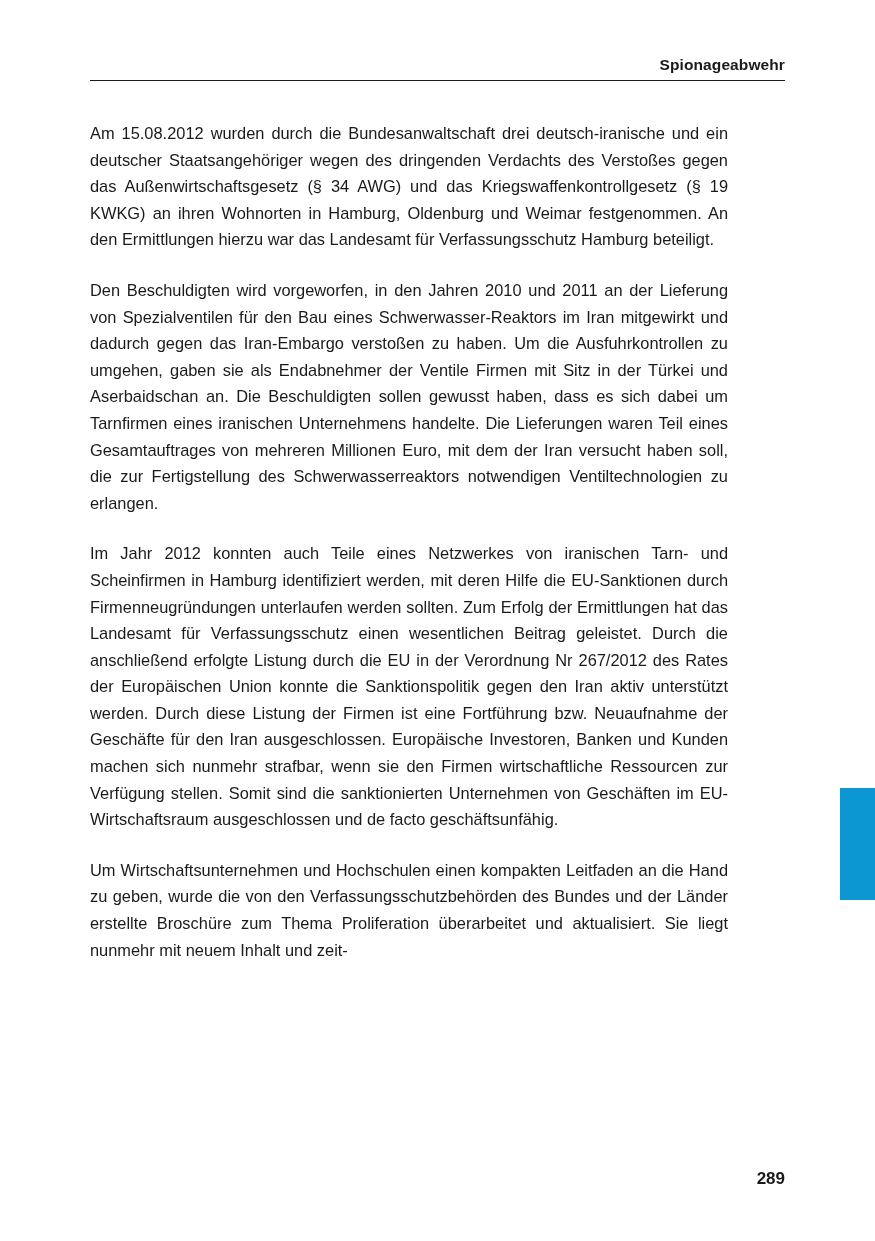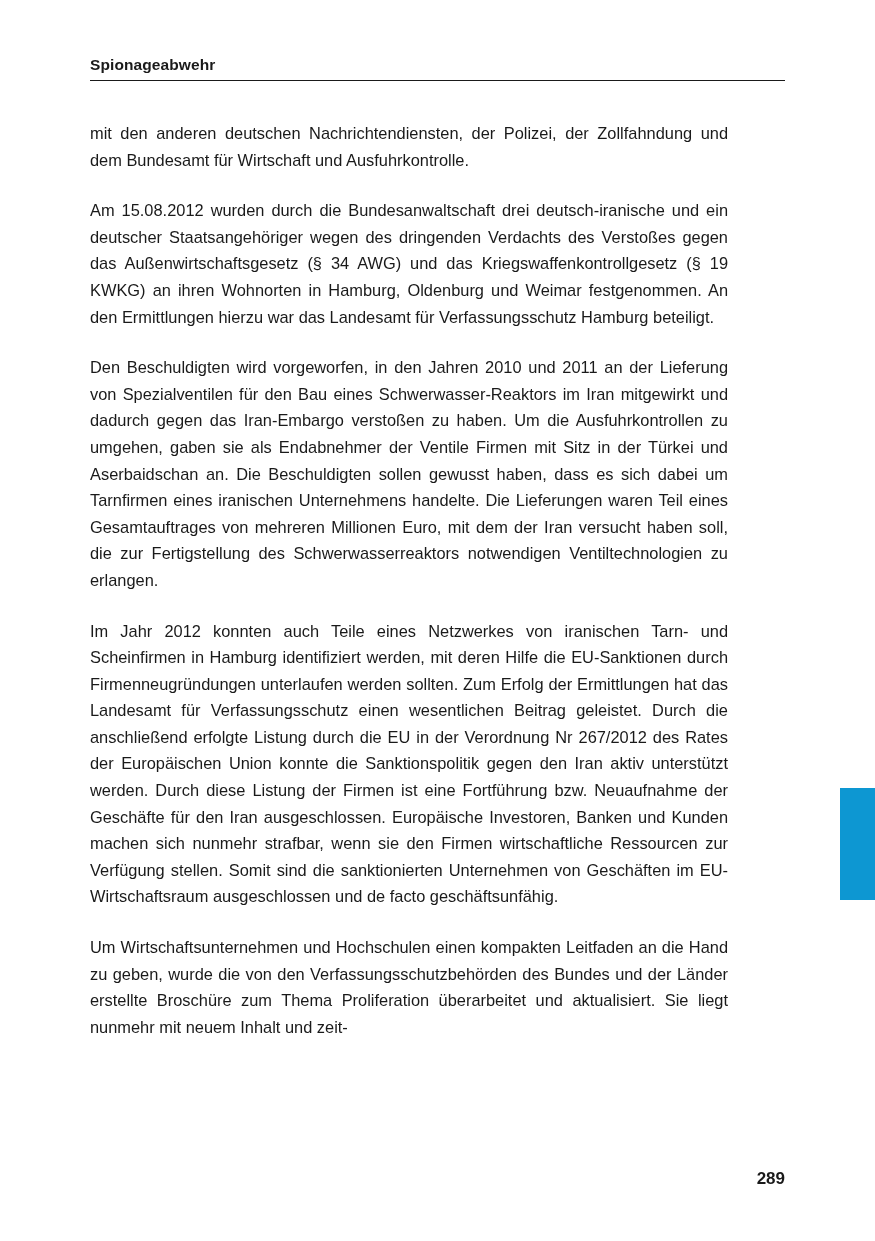--- a/index.html
+++ b/index.html
@@ -20,21 +20,21 @@
     position: absolute;
     inset: 0;
   }
 
   
   .header {
     position: absolute;
     left: 90px;
     right: 90px;
     top: 56px;
-    text-align: left;
+    text-align: right;
   }
   .header-title {
     font-size: 15.5px;
     font-weight: bold;
     color: #1a1a1a;
     letter-spacing: 0.1px;
     padding-bottom: 6px;
   }
   .header-rule {
     border-bottom: 1.4px solid #1a1a1a;
@@ -85,21 +85,20 @@
 <body>
 
 <div class="page">
 
   <div class="header">
     <div class="header-title">Spionageabwehr</div>
     <div class="header-rule"></div>
   </div>
 
   <div class="content">
-    <p class="para">mit den anderen deutschen Nachrichtendiensten, der Polizei, der Zollfahndung und dem Bundesamt für Wirtschaft und Ausfuhrkontrolle.</p>
     <p class="para">Am 15.08.2012 wurden durch die Bundesanwaltschaft drei deutsch-iranische und ein deutscher Staatsangehöriger wegen des dringenden Verdachts des Verstoßes gegen das Außenwirtschaftsgesetz (§ 34 AWG) und das Kriegswaffenkontrollgesetz (§ 19 KWKG) an ihren Wohnorten in Hamburg, Oldenburg und Weimar festgenommen. An den Ermittlungen hierzu war das Landesamt für Verfassungsschutz Hamburg beteiligt.</p>
     <p class="para">Den Beschuldigten wird vorgeworfen, in den Jahren 2010 und 2011 an der Lieferung von Spezialventilen für den Bau eines Schwerwasser-Reaktors im Iran mitgewirkt und dadurch gegen das Iran-Embargo verstoßen zu haben. Um die Ausfuhrkontrollen zu umgehen, gaben sie als Endabnehmer der Ventile Firmen mit Sitz in der Türkei und Aserbaidschan an. Die Beschuldigten sollen gewusst haben, dass es sich dabei um Tarnfirmen eines iranischen Unternehmens handelte. Die Lieferungen waren Teil eines Gesamtauftrages von mehreren Millionen Euro, mit dem der Iran versucht haben soll, die zur Fertigstellung des Schwerwasserreaktors notwendigen Ventiltechnologien zu erlangen.</p>
     <p class="para">Im Jahr 2012 konnten auch Teile eines Netzwerkes von iranischen Tarn- und Scheinfirmen in Hamburg identifiziert werden, mit deren Hilfe die EU-Sanktionen durch Firmenneugründungen unterlaufen werden sollten. Zum Erfolg der Ermittlungen hat das Landesamt für Verfassungsschutz einen wesentlichen Beitrag geleistet. Durch die anschließend erfolgte Listung durch die EU in der Verordnung Nr 267/2012 des Rates der Europäischen Union konnte die Sanktionspolitik gegen den Iran aktiv unterstützt werden. Durch diese Listung der Firmen ist eine Fortführung bzw. Neuaufnahme der Geschäfte für den Iran ausgeschlossen. Europäische Investoren, Banken und Kunden machen sich nunmehr strafbar, wenn sie den Firmen wirtschaftliche Ressourcen zur Verfügung stellen. Somit sind die sanktionierten Unternehmen von Geschäften im EU-Wirtschaftsraum ausgeschlossen und de facto geschäftsunfähig.</p>
     <p class="para">Um Wirtschaftsunternehmen und Hochschulen einen kompakten Leitfaden an die Hand zu geben, wurde die von den Verfassungsschutzbehörden des Bundes und der Länder erstellte Broschüre zum Thema Proliferation überarbeitet und aktualisiert. Sie liegt nunmehr mit neuem Inhalt und zeit-</p>
   </div>
 
   <div class="side-tab" style="background: rgb(13, 151, 210);"></div>
 
   <div class="page-number">289</div>
 

